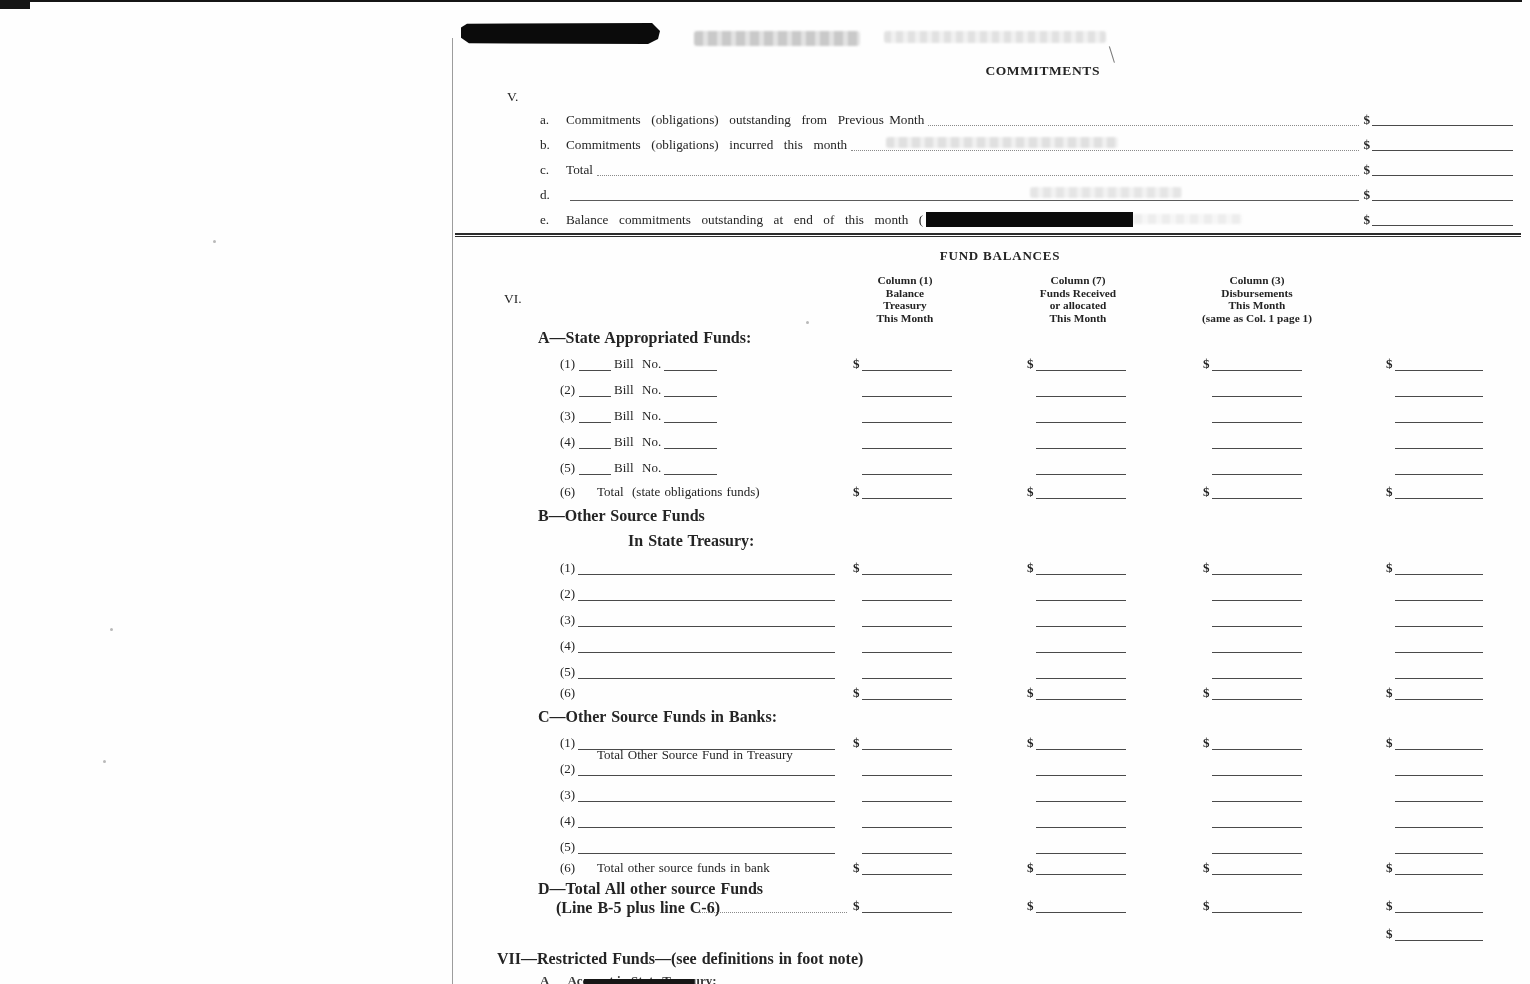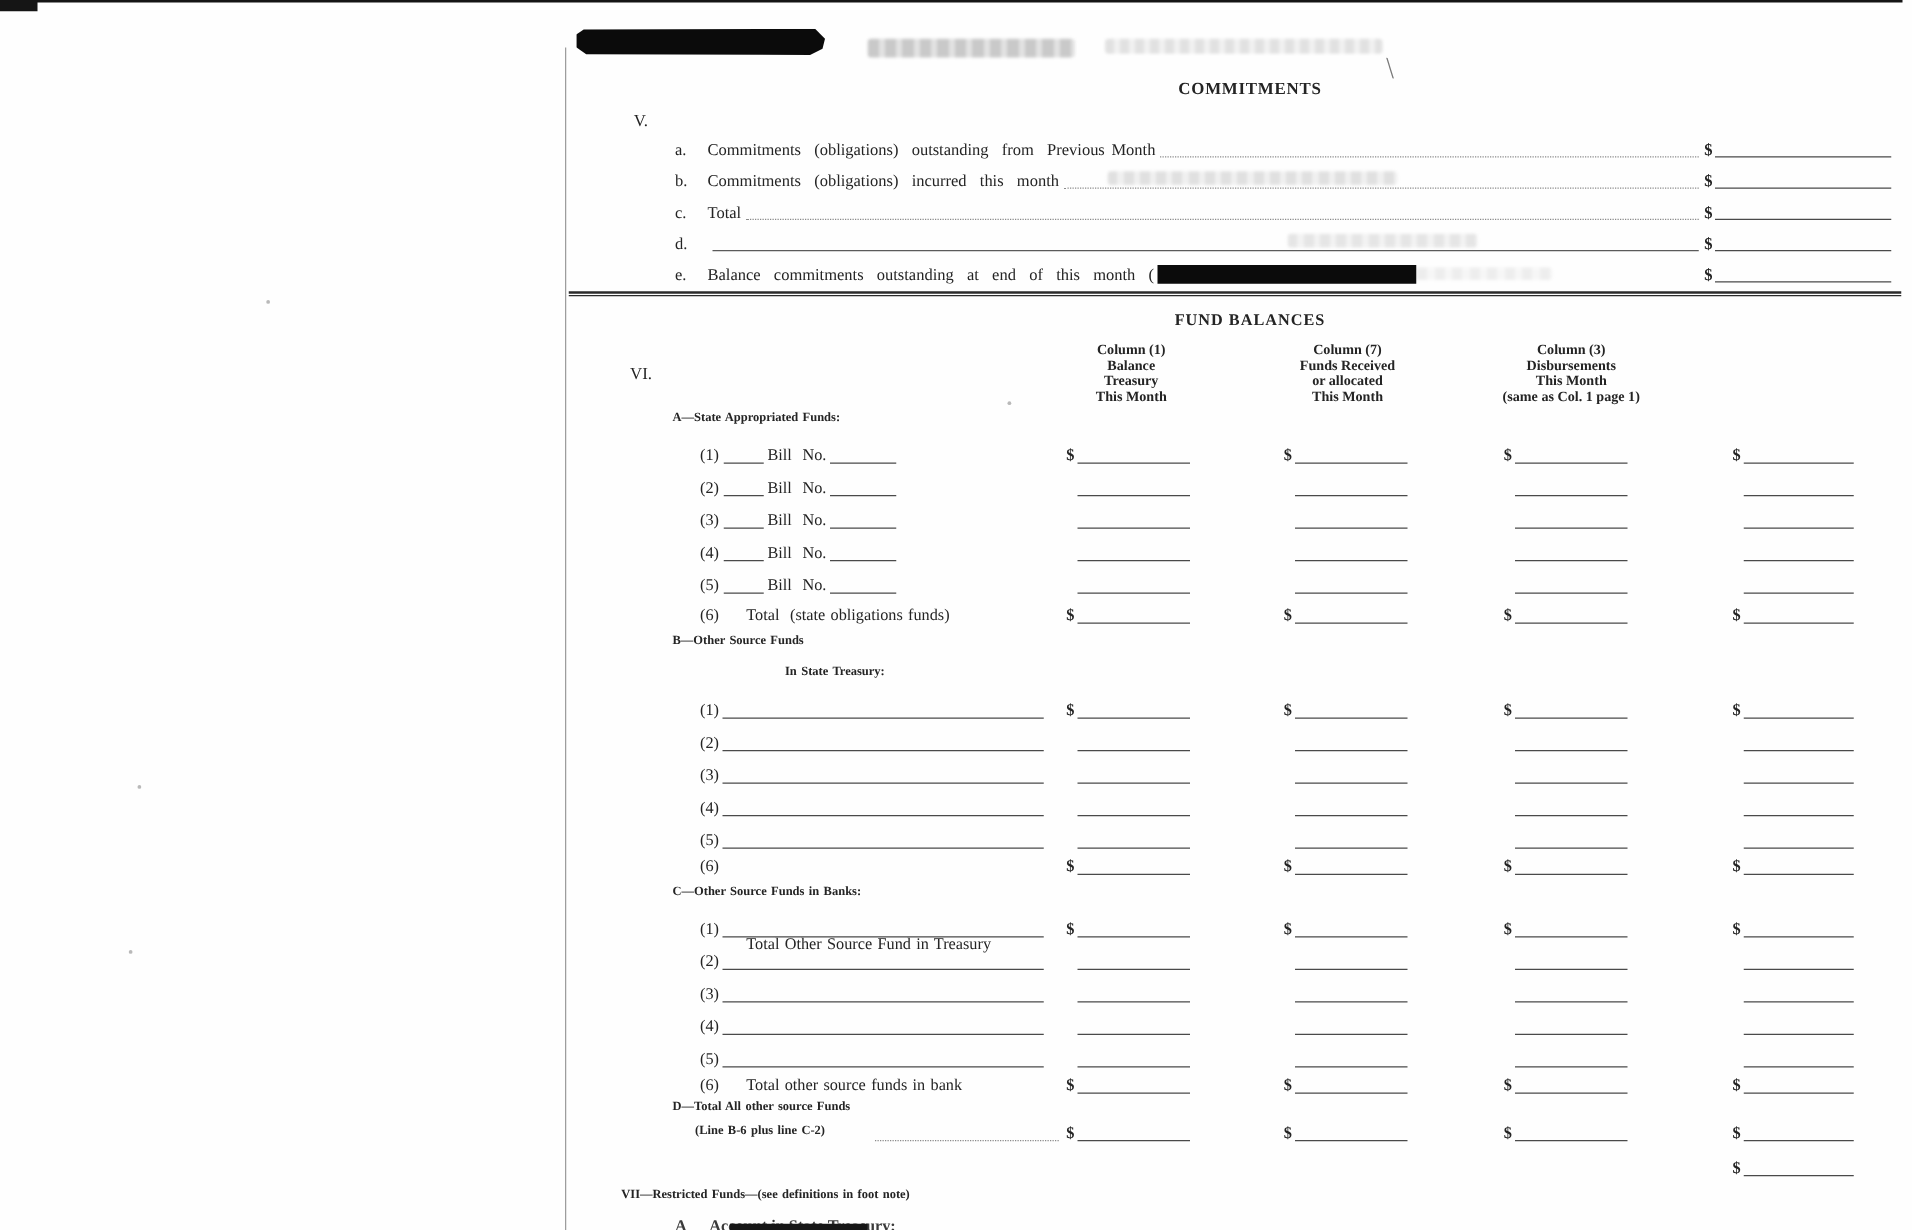--- a/index.html
+++ b/index.html
@@ -22,21 +22,21 @@
         background:repeating-linear-gradient(90deg,#c6c6c6 0 7px,#e5e5e5 7px 12px); }
   .s3 { left:886px; top:137px; width:232px; height:11px; opacity:.45;
         background:repeating-linear-gradient(90deg,#bdbdbd 0 8px,#e0e0e0 8px 13px); }
   .s4 { left:1030px; top:187px; width:152px; height:11px; opacity:.4;
         background:repeating-linear-gradient(90deg,#c2c2c2 0 8px,#e2e2e2 8px 13px); }
   .s5 { left:1092px; top:214px; width:150px; height:10px; opacity:.35;
         background:repeating-linear-gradient(90deg,#d0d0d0 0 8px,#eaeaea 8px 14px); }
   .tick { position:absolute; left:1108px; top:47px; color:#787878; font-size:13px; transform:rotate(10deg); }
   .speck { position:absolute; width:3px; height:3px; border-radius:50%; background:#b9b9b9; }
 
-  .h-commitments { position:absolute; left:900px; top:63px; width:200px; text-align:center;
+  .h-commitments { position:absolute; left:900px; top:63px; width:200px; text-align:right;
                    font-weight:bold; font-size:13.5px; letter-spacing:.6px; }
   .sec-label { position:absolute; font-size:13.5px; }
   .v  { left:507px; top:89px; }
   .vi { left:504px; top:291px; }
 
   .c-row { position:absolute; left:540px; width:973px; height:17px; display:flex;
            align-items:flex-end; font-size:13.2px; word-spacing:2px; }
   .c-letter { flex:none; width:26px; }
   .c-text { flex:none; white-space:pre; }
   .c-leader { flex:1; border-bottom:1px dotted #8a8a8a; height:4px; margin:0 4px 2px 4px; }
@@ -48,21 +48,21 @@
 
   .dbl-rule { position:absolute; left:455px; top:233px; width:1066px; height:4px;
               border-top:2px solid #2b2b2b; border-bottom:1px solid #2b2b2b; }
 
   .h-fund { position:absolute; left:910px; top:248px; width:180px; text-align:center;
             font-weight:bold; font-size:13px; letter-spacing:.8px; }
   .colhead { position:absolute; top:274px; text-align:center; font-weight:bold;
              font-size:11.3px; line-height:12.5px; }
   .colhead span { display:block; white-space:pre; }
 
-  .sec-h { position:absolute; font-weight:bold; font-size:10px; word-spacing:1px; white-space:pre; }
+  .sec-h { position:absolute; font-weight:bold; font-size:16px; word-spacing:1px; white-space:pre; }
   .fb-num { position:absolute; font-size:13px; }
   .fb-label { position:absolute; font-size:13px; word-spacing:1px; white-space:pre; }
   .hline { position:absolute; border-top:1px solid #4a4a4a; height:0; }
   .dotline { position:absolute; border-top:1px dotted #8a8a8a; height:0; }
   .dollar { position:absolute; font-size:13px; font-weight:600; }
 
   .bottom-partial { position:absolute; left:540px; top:973px; font-weight:bold; font-size:13px;
                     color:#3a3a3a; filter:blur(.4px); white-space:pre; }
   .bottom-smear { position:absolute; left:584px; top:979px; width:110px; height:6px;
                   background:#161616; filter:blur(.6px); }
@@ -93,21 +93,21 @@
   <div class="dbl-rule"></div>
 
   <div class="h-fund">FUND BALANCES</div>
   <div class="sec-label vi">VI.</div>
 
   <div class="sec-h" style="left:538px;top:329px">A—State Appropriated Funds:</div>
   <div class="sec-h" style="left:538px;top:507px">B—Other Source Funds</div>
   <div class="sec-h" style="left:628px;top:532px">In State Treasury:</div>
   <div class="sec-h" style="left:538px;top:708px">C—Other Source Funds in Banks:</div>
   <div class="sec-h" style="left:538px;top:880px">D—Total All other source Funds</div>
-  <div class="sec-h" style="left:556px;top:899px">(Line B-6 plus line C-2)</div>
+  <div class="sec-h" style="left:556px;top:899px">(Line B-5 plus line C-6)</div>
   <div class="dotline" style="left:700px;top:912px;width:147px"></div>
   <div class="sec-h" style="left:497px;top:950px">VII—Restricted Funds—(see definitions in foot note)</div>
 
   <div class="bottom-partial">A      Account in State Treasury:</div>
   <div class="bottom-smear"></div>
 <div class="c-row" style="top: 111px;">
       <span class="c-letter">a.</span>
       <span class="c-text">Commitments  (obligations)  outstanding  from  Previous Month</span>
       <span class="c-leader"></span>
       <span class="c-dollar">$</span>

